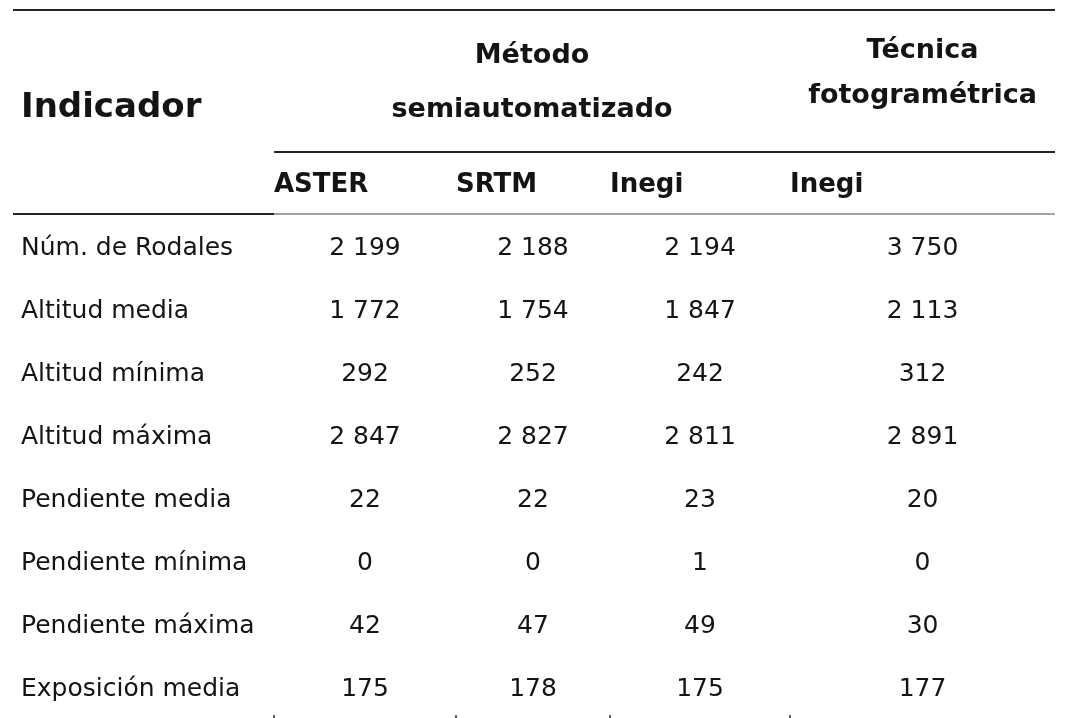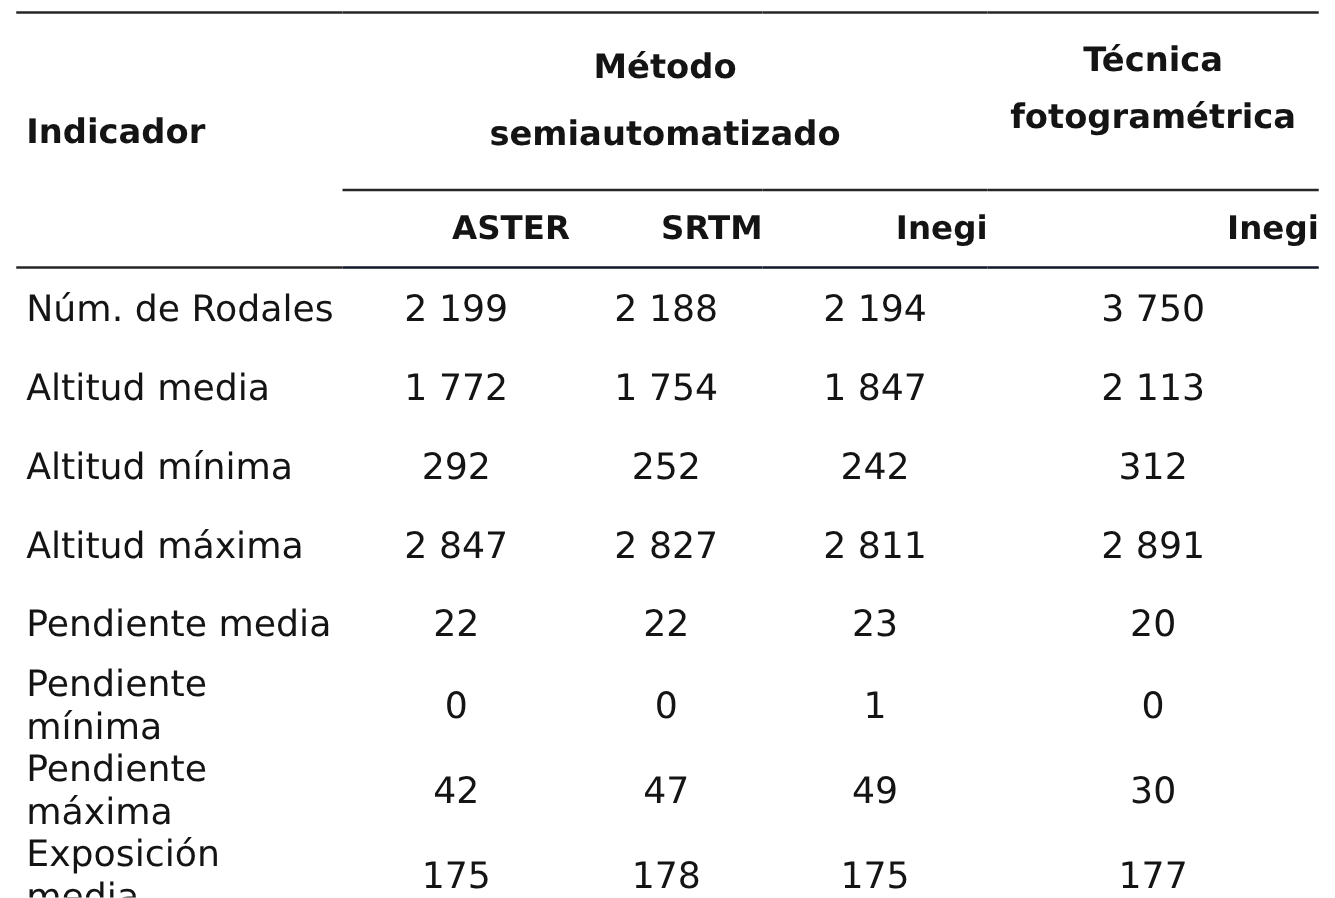--- a/index.html
+++ b/index.html
@@ -29,49 +29,49 @@
   col.c4 { width: 180px; }
   col.c5 { width: 265px; }
 
   th, td { padding: 0; font-weight: normal; margin-top: 36px; }
 
   th.h-indicator {
     text-align: left;
     vertical-align: middle;
     padding-left: 8px;
     padding-bottom: 14px;
-    font-size: 27px;
+    font-size: 34px;
     font-weight: 700;
     border-bottom: 2px solid #262626;
   }
   th.h-group {
     height: 120px;
     text-align: center;
     vertical-align: middle;
     font-size: 27px;
     font-weight: 700;
     border-bottom: 2px solid #262626;
   }
   th.h-group .gline { display: block; }
   th.h-group-method .gline { line-height: 54px; }
   th.h-group-tech { padding-bottom: 20px; }
   th.h-group-tech .gline { line-height: 45px; }
 
   th.h-sub {
     height: 60px;
-    text-align: right;
+    text-align: left;
     vertical-align: middle;
     font-size: 26px;
     font-weight: 700;
-    border-bottom: 2px solid #0f172a;
+    border-bottom: 2px solid #a3a3a3;
   }
 
   td.cell {
     height: 63px;
-    font-size: 29px;
+    font-size: 25px;
     text-align: center;
     vertical-align: middle;
   }
   td.cell-label {
     text-align: left;
     padding-left: 8px;
   }
   tr.last-row td {
     border-bottom: 3px solid #a16207;
   }

